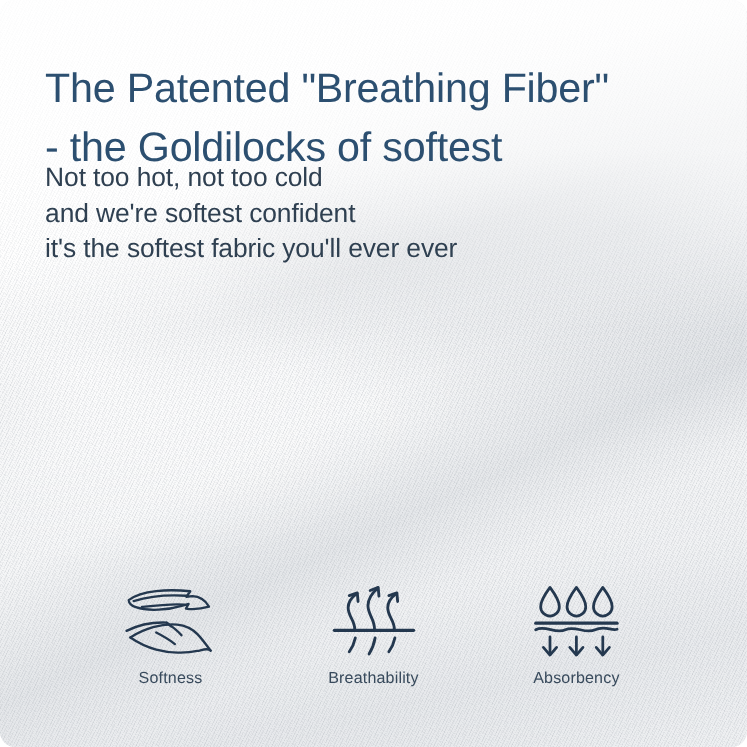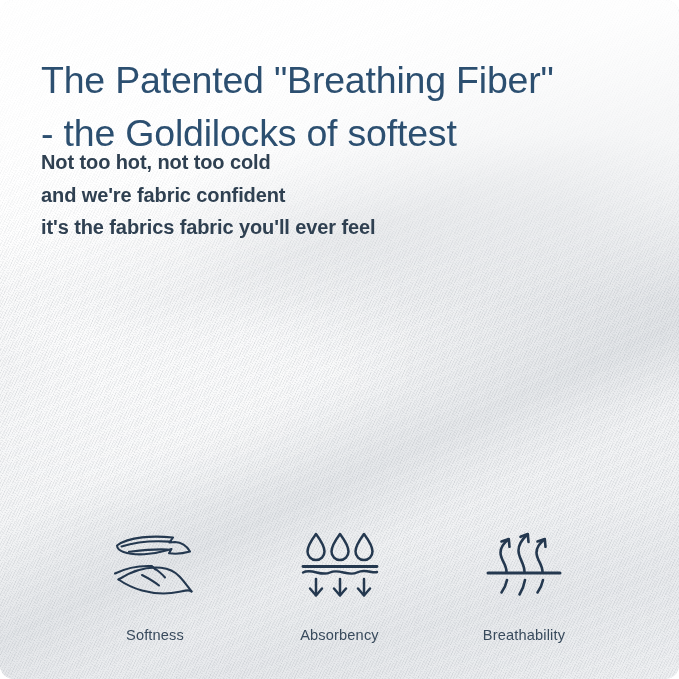--- a/index.html
+++ b/index.html
@@ -146,23 +146,23 @@
     letter-spacing: -0.2px;
     white-space: nowrap;
   }
   .headline .hl-line { display: block; }
 
   .subcopy {
     position: absolute;
     left: 41px;
     top: 146px;
     color: #2f4051;
-    font-size: 20px;
+    font-size: 24px;
     line-height: 32.6px;
-    font-weight: 700;
+    font-weight: 400;
     letter-spacing: -0.1px;
     white-space: nowrap;
   }
   .subcopy .sc-line { display: block; }
 
   
   .features {
     position: absolute;
     left: 63px;
     top: 528px;
@@ -180,21 +180,21 @@
   }
 
   .feature-icon {
     height: 74px;
     display: flex;
     align-items: center;
     justify-content: center;
   }
 
   .feature-label {
-    margin-top: 25px;
+    margin-top: 7px;
     color: #384a5c;
     font-size: 14.6px;
     letter-spacing: 0.15px;
     font-weight: 400;
   }
 
   .ico { display: block; }
 </style>
 </head>
 <body>
@@ -212,22 +212,22 @@
 
   <div class="content">
 
     <h1 class="headline">
       <span class="hl-line">The Patented "Breathing Fiber"</span>
       <span class="hl-line">- the Goldilocks of softest</span>
     </h1>
 
     <div class="subcopy">
       <span class="sc-line">Not too hot, not too cold</span>
-      <span class="sc-line">and we're fabric confident</span>
-      <span class="sc-line">it's the fabrics fabric you'll ever feel</span>
+      <span class="sc-line">and we're softest confident</span>
+      <span class="sc-line">it's the softest fabric you'll ever ever</span>
     </div>
 
     <div class="features">
 
       <div class="feature">
         <div class="feature-icon">
           <svg class="ico" width="92" height="62" viewBox="0 0 92 62" fill="none" stroke="#24384f" stroke-width="2.1" stroke-linecap="round" stroke-linejoin="round">
 
             <path d="M8 11.5 C20 2.5, 44 1.5, 64 3.5 L60.5 8.5 L66 8 C72 8.2, 77.5 11.5, 81 17.5
                      C74 19.5, 66.5 20.2, 60 19.2 L62.5 15 L57 16.5
@@ -240,20 +240,43 @@
             <path d="M9.5 45.5 C22 37.5, 38 32.5, 52 33.8 C60 34.6, 66 37.8, 70.5 42.5
                      C75.5 47.8, 79 53, 82.5 57.5"></path>
             <path d="M9.5 45.5 C16 50, 24 54, 33 56.5 C45 59.8, 60 60, 70.5 57.8
                      C76 56.6, 80 55 , 82.5 57.5"></path>
 
             <path d="M42.5 32 C47 35.2, 52.5 39.2, 56 43.5"></path>
             <path d="M33 41 C38.5 43.8, 45 47.5, 50 51.5"></path>
           </svg>
         </div>
         <div class="feature-label">Softness</div>
+      </div>
+
+      <div class="feature">
+        <div class="feature-icon">
+          <svg class="ico" width="80" height="72" viewBox="0 0 80 72" fill="none" stroke="#24384f" stroke-width="2.6" stroke-linecap="round" stroke-linejoin="round">
+
+            <path d="M4 44 L76 44" stroke-width="3"></path>
+
+            <path d="M22.5 43 C22.5 35, 16.5 31, 16.5 23.5 C16.5 17.5, 20.5 13.5, 24.5 10.5"></path>
+            <path d="M17.5 12.5 L24.8 10 L25.5 17.8"></path>
+
+            <path d="M40.5 43 C40.5 34, 34.5 29.5, 34.5 21.5 C34.5 14.5, 39 9.5, 43.5 5.5"></path>
+            <path d="M36.5 7.8 L43.8 5 L44.5 13"></path>
+
+            <path d="M58.5 43 C58.5 35, 52.5 31, 52.5 23.5 C52.5 17.5, 56.5 13.5, 60.5 10.5"></path>
+            <path d="M53.5 12.5 L60.8 10 L61.5 17.8"></path>
+
+            <path d="M23 51 C22 56, 20 60, 17.5 63.5"></path>
+            <path d="M41 51 C40 57, 38 61.5, 35.5 65.5"></path>
+            <path d="M59 51 C58 56, 56 60, 53.5 63.5"></path>
+          </svg>
+        </div>
+        <div class="feature-label">Breathability</div>
       </div>
 
       <div class="feature">
         <div class="feature-icon">
           <svg class="ico" width="82" height="72" viewBox="0 0 82 72" fill="none" stroke="#24384f" stroke-width="2.5" stroke-linecap="round" stroke-linejoin="round">
 
             <path d="M17 5 C17 5, 8.5 16.5, 8.5 22.5 C8.5 27.2, 12.3 31, 17 31
                      C21.7 31, 25.5 27.2, 25.5 22.5 C25.5 16.5, 17 5, 17 5 Z"></path>
 
             <path d="M41 5 C41 5, 32.5 16.5, 32.5 22.5 C32.5 27.2, 36.3 31, 41 31
@@ -270,38 +293,15 @@
             <path d="M11 59.5 L17 66.5 L23 59.5"></path>
             <path d="M41 50 L41 66"></path>
             <path d="M35 59.5 L41 66.5 L47 59.5"></path>
             <path d="M65 50 L65 66"></path>
             <path d="M59 59.5 L65 66.5 L71 59.5"></path>
           </svg>
         </div>
         <div class="feature-label">Absorbency</div>
       </div>
 
-      <div class="feature">
-        <div class="feature-icon">
-          <svg class="ico" width="80" height="72" viewBox="0 0 80 72" fill="none" stroke="#24384f" stroke-width="2.6" stroke-linecap="round" stroke-linejoin="round">
-
-            <path d="M4 44 L76 44" stroke-width="3"></path>
-
-            <path d="M22.5 43 C22.5 35, 16.5 31, 16.5 23.5 C16.5 17.5, 20.5 13.5, 24.5 10.5"></path>
-            <path d="M17.5 12.5 L24.8 10 L25.5 17.8"></path>
-
-            <path d="M40.5 43 C40.5 34, 34.5 29.5, 34.5 21.5 C34.5 14.5, 39 9.5, 43.5 5.5"></path>
-            <path d="M36.5 7.8 L43.8 5 L44.5 13"></path>
-
-            <path d="M58.5 43 C58.5 35, 52.5 31, 52.5 23.5 C52.5 17.5, 56.5 13.5, 60.5 10.5"></path>
-            <path d="M53.5 12.5 L60.8 10 L61.5 17.8"></path>
-
-            <path d="M23 51 C22 56, 20 60, 17.5 63.5"></path>
-            <path d="M41 51 C40 57, 38 61.5, 35.5 65.5"></path>
-            <path d="M59 51 C58 56, 56 60, 53.5 63.5"></path>
-          </svg>
-        </div>
-        <div class="feature-label">Breathability</div>
-      </div>
-
     </div>
   </div>
 </div>
 
 </body></html>

